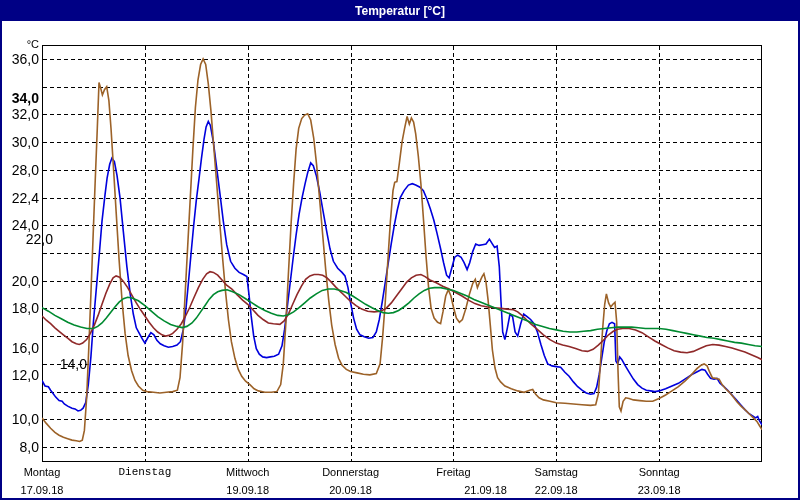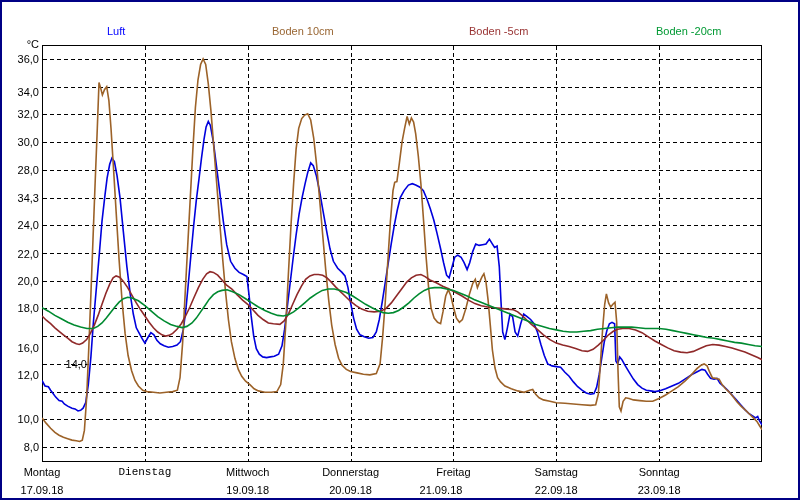--- a/index.html
+++ b/index.html
@@ -9,65 +9,62 @@
     font-family:"Liberation Sans",sans-serif;overflow:hidden;
   }
   #titlebar{
     position:absolute;left:0;top:0;width:100%;height:19px;
     background:#000085;color:#fff;text-align:center;
     font-size:12px;font-weight:bold;line-height:19px;
   }
   #legend{position:absolute;left:0;top:23px;width:100%;height:15px;font-size:11px;}
   .legend-item{position:absolute;top:0;white-space:nowrap;}
   #yunit{position:absolute;left:10px;top:36px;width:27px;text-align:right;font-size:11px;color:#000;}
-  .ytick{position:absolute;left:0;width:37px;text-align:right;font-size:11px;color:#000;height:12px;line-height:12px;}
+  .ytick{position:absolute;left:0;width:37px;text-align:right;font-size:14px;color:#000;height:12px;line-height:12px;}
   .xday,.xdate{position:absolute;width:90px;text-align:center;font-size:11px;color:#000;}
   .xday{top:464px;}
   .xdate{top:482px;}
   #plot{position:absolute;left:40px;top:43px;}
 </style>
 </head>
 <body>
 
 <div id="app">
-  <div id="legend">
-      <span class="legend-item" style="left: 105px; color: rgb(0, 0, 255);">Luft</span>
-      <span class="legend-item" style="left: 270px; color: rgb(153, 102, 51);">Boden 10cm</span>
-      <span class="legend-item" style="left: 467px; color: rgb(153, 51, 51);">Boden -5cm</span>
-      <span class="legend-item" style="left: 654px; color: rgb(0, 153, 51);">Boden -20cm</span>
-    </div>
+  <div id="titlebar">
+    <span>Temperatur [°C]</span>
+  </div>
   <div id="yunit">°C</div>
   <div id="yticks">
       <div class="ytick" style="top: 51px;">36,0</div>
-      <div class="ytick" style="top: 84px;">34,0</div>
+      <div class="ytick" style="top: 90px; font-weight: bold;">34,0</div>
       <div class="ytick" style="top: 106.429px;">32,0</div>
       <div class="ytick" style="top: 134.143px;">30,0</div>
       <div class="ytick" style="top: 161.857px;">28,0</div>
-      <div class="ytick" style="top: 189.571px;">34,3</div>
+      <div class="ytick" style="top: 189.571px;">22,4</div>
       <div class="ytick" style="top: 217.286px;">24,0</div>
-      <div class="ytick" style="top: 246px;">22,0</div>
+      <div class="ytick" style="top: 231px; padding-left: 14px;">22,0</div>
       <div class="ytick" style="top: 272.714px;">20,0</div>
       <div class="ytick" style="top: 300.429px;">18,0</div>
       <div class="ytick" style="top: 328.143px; margin-top: 12px;">16,0</div>
       <div class="ytick" style="top: 355.857px; padding-left: 48px;">14,0</div>
       <div class="ytick" style="top: 367px;">12,0</div>
       <div class="ytick" style="top: 411.286px;">10,0</div>
       <div class="ytick" style="top: 439px; text-align: right;">8,0</div>
     </div>
   <div id="xlabels">
       <div class="xday" style="left: -5px;">Montag</div>
       <div class="xdate" style="left: -5px;">17.09.18</div>
       <div class="xday" style="left: 97.8571px; font-family: Liberation Mono, monospace;">Dienstag</div>
       <div class="xdate" style="left: 111px; margin-top: 32px;">18.09.18</div>
       <div class="xday" style="left: 200.714px;">Mittwoch</div>
       <div class="xdate" style="left: 200.714px;">19.09.18</div>
       <div class="xday" style="left: 303.571px;">Donnerstag</div>
       <div class="xdate" style="left: 303.571px;">20.09.18</div>
       <div class="xday" style="left: 406.429px;">Freitag</div>
-      <div class="xdate" style="left: 394px;">21.09.18</div>
+      <div class="xdate" style="left: 415px; text-align: right;">21.09.18</div>
       <div class="xday" style="left: 509.286px;">Samstag</div>
       <div class="xdate" style="left: 509.286px;">22.09.18</div>
       <div class="xday" style="left: 612.143px;">Sonntag</div>
       <div class="xdate" style="left: 612.143px;">23.09.18</div>
     </div>
   <svg id="plot" width="720" height="417">
       <line x1="1" y1="14.5" x2="719" y2="14.5" stroke="#000" stroke-width="1" shape-rendering="crispEdges" stroke-dasharray="4 3"></line>
       <line x1="1" y1="42.5" x2="719" y2="42.5" stroke="#000" stroke-width="1" shape-rendering="crispEdges" stroke-dasharray="4 3"></line>
       <line x1="1" y1="69.5" x2="719" y2="69.5" stroke="#000" stroke-width="1" shape-rendering="crispEdges" stroke-dasharray="4 3"></line>
       <line x1="1" y1="97.5" x2="719" y2="97.5" stroke="#000" stroke-width="1" shape-rendering="crispEdges" stroke-dasharray="4 3"></line>

